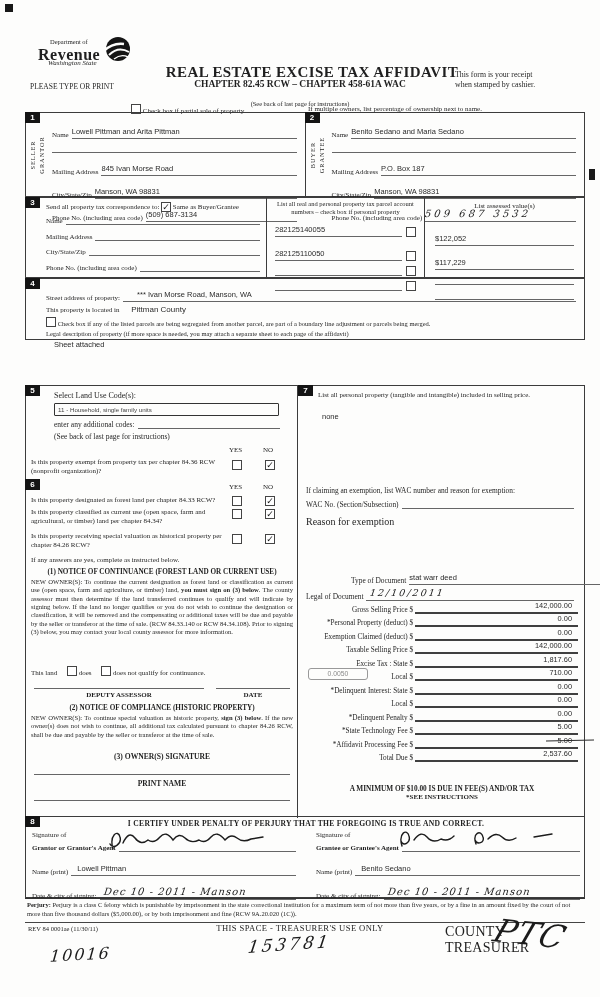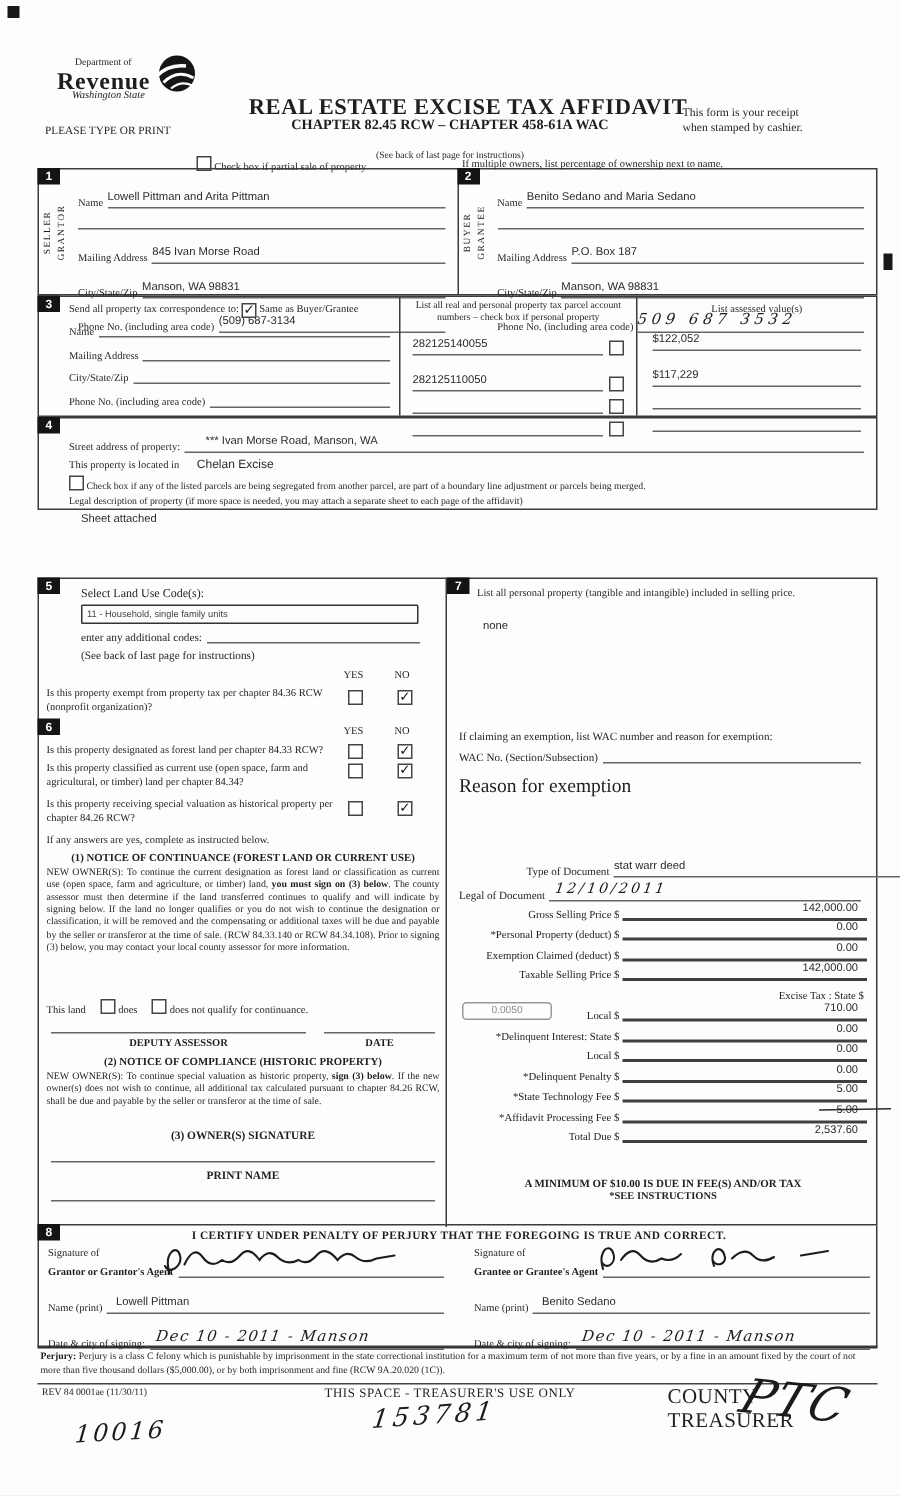--- a/index.html
+++ b/index.html
@@ -178,21 +178,21 @@
       <div class="fillrow" style="margin-bottom:5px;">
           <span class="fill"><span class="val"></span></span>
           <span class="cb" style="margin-left:4px;"></span>
         </div>
       <div class="fillrow">
           <span class="fill"><span class="val"></span></span>
           <span class="cb" style="margin-left:4px;"></span>
         </div>
     </div>
     <div style="position:relative;flex:1;box-sizing:border-box;border-left:1px solid #3c3c3c;padding:4px 10px 2px 10px;">
-      <div class="lbl" style="text-align:center;margin-bottom:5px;">List assessed value(s)</div>
+      <div class="lbl" style="text-align:center;margin-bottom:17px;">List assessed value(s)</div>
       <div class="fillrow" style="margin-bottom:5px;">
           <span class="fill"><span class="val">$122,052</span></span>
         </div>
       <div class="fillrow" style="margin-bottom:5px;">
           <span class="fill"><span class="val">$117,229</span></span>
         </div>
       <div class="fillrow" style="margin-bottom:5px;">
           <span class="fill"><span class="val"></span></span>
         </div>
       <div class="fillrow">
@@ -202,21 +202,21 @@
   </div>
 
   <div class="sec" style="left:25px;top:278px;width:560px;height:62px;padding:4px 8px 2px 20px;">
     <div class="numbox" style="left:-1px;top:-1px;">4</div>
     <div class="fillrow" style="margin-bottom:3px;">
       <span class="k">Street address of property:</span>
       <span class="fill"><span class="val" style="padding-left:14px;">*** Ivan Morse Road, Manson, WA</span></span>
     </div>
     <div class="lbl" style="margin-bottom:3px;">
       <span>This property is located in</span>
-      <span class="val" style="font-size:8px;padding-left:10px;">Chelan Excise</span>
+      <span class="val" style="font-size:8px;padding-left:10px;">Pittman County</span>
     </div>
     <div class="small" style="margin-bottom:3px;">
       <span class="cb"></span>
       <span>Check box if any of the listed parcels are being segregated from another parcel, are part of a boundary line adjustment or parcels being merged.</span>
     </div>
     <div class="small" style="margin-bottom:3px;">Legal description of property (if more space is needed, you may attach a separate sheet to each page of the affidavit)</div>
     <div class="val" style="padding-left:8px;">Sheet attached</div>
   </div>
 
   <div class="sec" style="left:25px;top:385px;width:560px;height:432px;">
@@ -281,21 +281,21 @@
     <div class="abs" style="left:272px;top:0;width:288px;height:432px;">
       <div class="numbox" style="left:0px;top:-1px;">7</div>
       <div class="abs lbl" style="left:20px;top:5px;width:250px;line-height:1.4;">List all personal property (tangible and intangible) included in selling price.</div>
       <div class="abs val" style="left:24px;top:26px;">none</div>
 
       <div class="abs lbl" style="left:8px;top:100px;font-size:7.4px;">If claiming an exemption, list WAC number and reason for exemption:</div>
       <div class="abs fillrow" style="left:8px;top:113px;width:268px;">
         <span class="k" style="font-size:7.4px;">WAC No. (Section/Subsection)</span>
         <span class="fill"></span>
       </div>
-      <div class="abs lbl" style="left:8px;top:130px;font-size:13px;">Reason for exemption</div>
+      <div class="abs lbl" style="left:8px;top:130px;font-size:10px;">Reason for exemption</div>
 
       <div class="abs fillrow" style="left:8px;top:180px;width:268px;margin-left:45px;">
         <span class="k" style="font-size:7.4px;">Type of Document</span>
         <span class="fill"><span class="val">stat warr deed</span></span>
       </div>
       <div class="abs fillrow" style="left:8px;top:196px;width:268px;">
         <span class="k" style="font-size:7.4px;">Legal of Document</span>
         <span class="fill"><span class="handw" style="font-size:9.5px;letter-spacing:2px;padding-left:4px;">12/10/2011</span></span>
       </div>
 
@@ -311,20 +311,21 @@
         <div class="mrow">
             <span class="mlbl">Exemption Claimed (deduct)  $</span>
             <span class="mline"><span class="mval">0.00</span></span>
           </div>
         <div class="mrow">
             <span class="mlbl">Taxable Selling Price  $</span>
             <span class="mline"><span class="mval">142,000.00</span></span>
           </div>
         <div class="mrow">
             <span class="mlbl">Excise Tax : State  $</span>
+            <span class="mline"><span class="mval">1,817.60</span></span>
           </div>
         <div class="mrow">
             <span class="ratebox">0.0050</span>
             <span class="mlbl">Local  $</span>
             <span class="mline"><span class="mval">710.00</span></span>
           </div>
         <div class="mrow">
             <span class="mlbl">*Delinquent Interest: State  $</span>
             <span class="mline"><span class="mval">0.00</span></span>
           </div>

